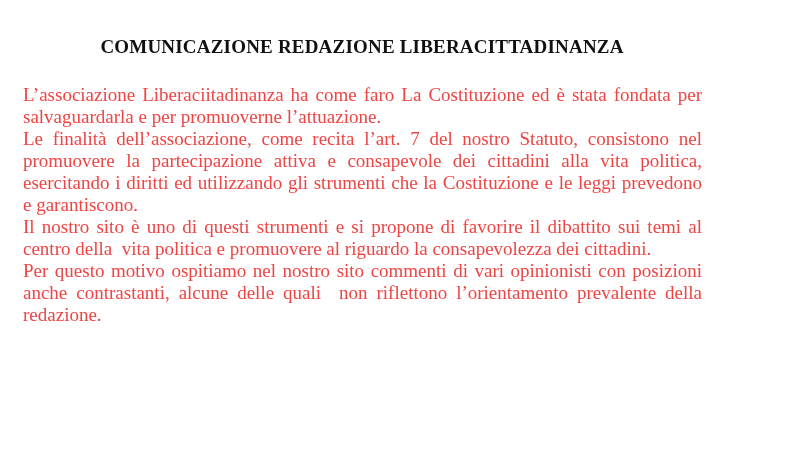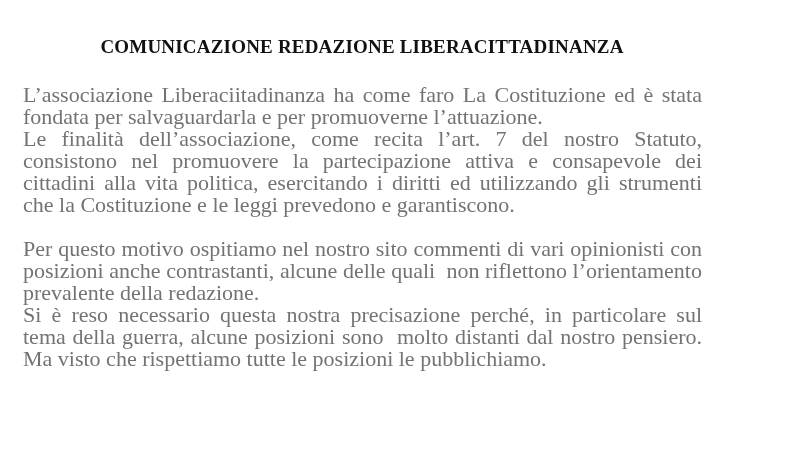--- a/index.html
+++ b/index.html
@@ -22,48 +22,47 @@
     margin: 0;
     text-align: center;
     font-size: 19px;
     line-height: 22px;
     font-weight: bold;
     letter-spacing: 0.2px;
     color: #111111;
   }
   .content {
     margin: 26px 22px 0 23px;
-    font-size: 22px;
+    font-size: 19px;
     line-height: 22px;
     text-align: justify;
-    color: #737373;
+    color: #ef4444;
   }
   .paragraph + .paragraph {
-    margin-top: 22px;
   }
   .sentence {
     white-space: pre-wrap; 
     text-align: justify;
   }
 </style>
 </head>
 <body>
 
 <div class="page">
 
   <h1 class="title">COMUNICAZIONE REDAZIONE LIBERACITTADINANZA</h1>
 
   <div class="content">
 
     <div class="paragraph">
       <div class="sentence">L’associazione Liberaciitadinanza ha come faro La Costituzione ed è stata fondata per salvaguardarla e per promuoverne l’attuazione.</div>
       <div class="sentence">Le finalità dell’associazione, come recita l’art. 7 del nostro Statuto, consistono nel promuovere la partecipazione attiva e consapevole dei cittadini alla vita politica, esercitando i diritti ed utilizzando gli strumenti che la Costituzione e le leggi prevedono e garantiscono.</div>
+      <div class="sentence">Il nostro sito è uno di questi strumenti e si propone di favorire il dibattito sui temi al centro della  vita politica e promuovere al riguardo la consapevolezza dei cittadini.</div>
     </div>
 
     <div class="paragraph">
       <div class="sentence">Per questo motivo ospitiamo nel nostro sito commenti di vari opinionisti con posizioni anche contrastanti, alcune delle quali  non riflettono l’orientamento prevalente della redazione.</div>
-      <div class="sentence">Si è reso necessario questa nostra precisazione perché, in particolare sul tema della guerra, alcune posizioni sono  molto distanti dal nostro pensiero. Ma visto che rispettiamo tutte le posizioni le pubblichiamo.</div>
     </div>
 
 
   </div>
 
 </div>
 
 </body></html>

